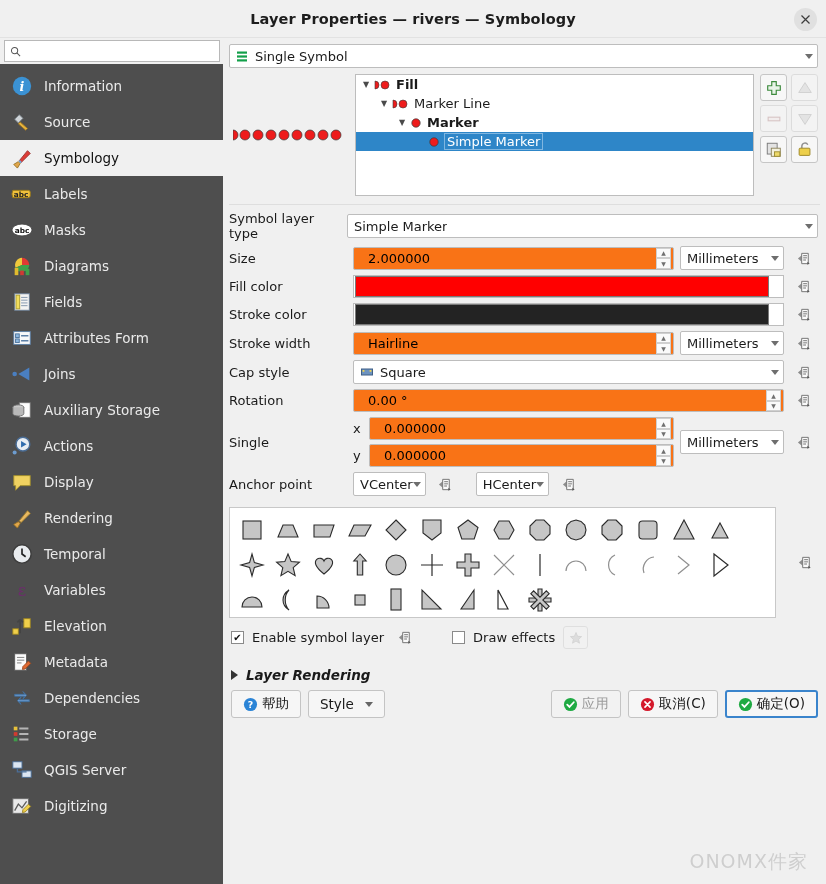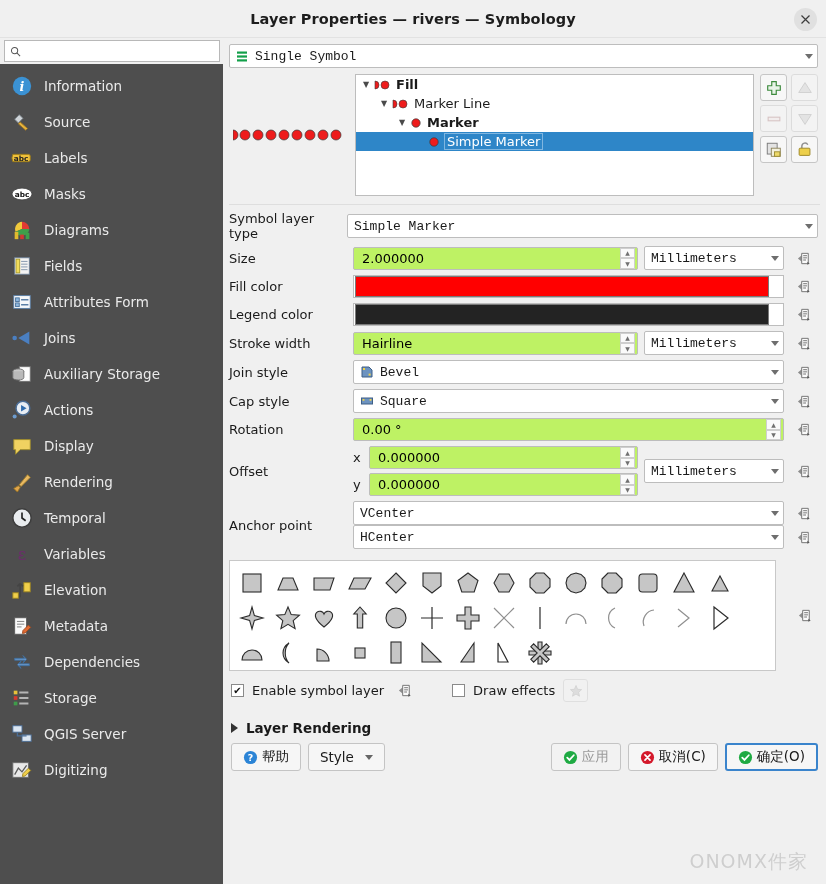--- a/index.html
+++ b/index.html
@@ -59,21 +59,21 @@
   .renderer-row { padding: 6px 8px 4px 6px; }
   .combo {
     height: 24px; background: #fff; border: 1px solid #bdbdbd; border-radius: 2px;
     display: flex; align-items: center; padding: 0 4px 0 6px; font-size: 13px; position: relative;
     cursor: pointer;
   }
   .combo .caret {
     margin-left: auto; width: 0; height: 0; flex: none;
     border-left: 4px solid transparent; border-right: 4px solid transparent; border-top: 5px solid #6e6e6e;
   }
-  .combo .ctext { overflow: hidden; white-space: nowrap; font-family: Liberation Mono, monospace; }
+  .combo .ctext { overflow: hidden; white-space: nowrap; }
   .combo .cicon { margin-right: 6px; display: flex; align-items: center; }
 
   
   .tree-area { display: flex; padding: 2px 8px 0 6px; gap: 6px; }
   .symbol-preview { width: 120px; display: flex; align-items: center; justify-content: center; }
   .tree-box { flex: 1; height: 122px; background: #fff; border: 1px solid #bdbdbd; overflow: hidden; }
   .tree-row { display: flex; align-items: center; height: 19px; font-size: 13px; white-space: nowrap; }
   .tree-row.sel { background: #2e86c8; color: #fff; }
   .tw-arrow { width: 12px; display: inline-block; text-align: center; font-size: 8px; color: #4a4a4a; flex: none;}
   .tree-tools { width: 58px; display: flex; flex-wrap: wrap; gap: 4px; align-content: flex-start; }
@@ -84,48 +84,48 @@
   .tbtn.disabled { opacity: .45; }
 
   .hr { height: 1px; background: #dedede; margin: 8px 6px 0 6px; }
 
   
   .form { padding: 6px 8px 0 6px; }
   .frow { display: flex; align-items: center; gap: 6px; margin-bottom: 5px; }
   .flabel { width: 118px; flex: none; font-size: 13px; color: #1a1a1a; }
   .flabel.tight { width: 112px; }
   .field {
-    flex: 1; height: 23px; background: #bef264; border: 1px solid #bdbdbd; border-radius: 2px;
-    display: flex; align-items: center; padding: 0 2px 0 6px; font-size: 13px; min-width: 0;
+    flex: 1; height: 23px; background: #f97316; border: 1px solid #bdbdbd; border-radius: 2px;
+    display: flex; align-items: center; padding: 0 2px 0 12px; font-size: 13px; min-width: 0;
   }
   .field input {
     border: 0; outline: 0; flex: 1; font-size: 13px; min-width: 0; background: transparent;
     font-family: "DejaVu Sans", "Liberation Sans", sans-serif;
   }
   .spin { width: 15px; height: 21px; flex: none; display: flex; flex-direction: column; }
   .spin i {
     flex: 1; border: 1px solid #cfcfcf; background: #fafafa; display: flex;
     align-items: center; justify-content: center; font-style: normal; font-size: 6px; color: #707070;
   }
-  .unit-combo { width: 140px; flex: none; }
+  .unit-combo { width: 104px; flex: none; }
   .dd-btn { width: 28px; flex: none; display: flex; align-items: center; justify-content: center; cursor: pointer; }
   .color-swatch { flex: 1; height: 21px; border: 1px solid #7a7a7a; min-width: 0; }
   .color-arrow {
     width: 14px; height: 23px; flex: none; background: #fff; border: 1px solid #bdbdbd;
     border-left: 0; display: flex; align-items: center; justify-content: center; cursor: pointer;
   }
   .color-wrap { flex: 1; display: flex; align-items: center; min-width: 0; }
   .color-field {
     flex: 1; height: 23px; background: #fff; border: 1px solid #bdbdbd; border-right: 0;
     display: flex; align-items: center; padding: 0 1px; min-width: 0;
   }
   .offset-stack { flex: 1; display: flex; flex-direction: column; gap: 4px; min-width: 0; }
   .offset-line { display: flex; align-items: center; gap: 6px; }
   .offset-line .xy { width: 10px; flex: none; font-size: 13px; }
-  .anchor-stack { flex: 1; display: flex; flex-direction: column; gap: 0; min-width: 0; }
+  .anchor-stack { flex: 1; display: flex; flex-direction: row; gap: 16px; min-width: 0; }
 
   
   .shape-box {
     margin: 6px 8px 0 6px; height: 111px; background: #fff; border: 1px solid #c8c8c8;
     padding: 6px 4px; display: flex; flex-direction: column; gap: 3px; position: relative;
   }
   .shape-row { display: flex; }
   .shape-cell {
     width: 36px; height: 32px; display: flex; align-items: center; justify-content: center; cursor: pointer;
   }
@@ -136,21 +136,21 @@
   .cbox {
     width: 13px; height: 13px; border: 1px solid #8a8a8a; background: #fff; flex: none;
     display: flex; align-items: center; justify-content: center; font-size: 10px; color: #111; cursor: pointer;
   }
   .eff-btn {
     width: 25px; height: 23px; border: 1px solid #d2d2d2; border-radius: 3px; background: #f2f2f2;
     display: flex; align-items: center; justify-content: center; opacity: .55;
   }
 
   
-  .lr-row { display: flex; align-items: center; gap: 8px; padding: 18px 8px 0 8px; cursor: pointer; }
+  .lr-row { display: flex; align-items: center; gap: 8px; padding: 18px 8px 0 8px; cursor: pointer; font-style: italic; }
   .lr-tri { width: 0; height: 0; border-top: 5px solid transparent; border-bottom: 5px solid transparent; border-left: 7px solid #333; }
   .lr-text { font-weight: bold; font-size: 13.5px; }
 
   
   .btnbar { display: flex; align-items: center; padding: 7px 8px 0 8px; gap: 7px; }
   .btn {
     height: 28px; border: 1px solid #c4c4c4; border-radius: 3px; background: #f6f6f6;
     display: flex; align-items: center; justify-content: center; gap: 4px; padding: 0 11px;
     font-size: 13.5px; cursor: pointer; white-space: nowrap;
   }
@@ -201,20 +201,30 @@
             <span>Information</span>
           </div>
           <div class="nav-item">
             <span class="nav-ico">
               <svg width="22" height="22" viewBox="0 0 24 24">
                 <path d="M4 9 L9 4 l4 4 -5 5 z" fill="#cfd4d8" stroke="#7d858c"></path>
                 <path d="M10 12 l8 7 -2 2 -8-7 z" fill="#e8b43c" stroke="#9a7323"></path>
               </svg>
             </span>
             <span>Source</span>
+          </div>
+          <div class="nav-item active">
+            <span class="nav-ico">
+              <svg width="22" height="22" viewBox="0 0 24 24">
+                <path d="M3 19 l5-3 2 2 -3 5 z" fill="#e0a64c" stroke="#9a7323"></path>
+                <path d="M9 15 l9-11 3 3 -10 10 z" fill="#dd3b36" stroke="#993330"></path>
+                <path d="M9 15 l2 2" stroke="#6fa8dc" stroke-width="2"></path>
+              </svg>
+            </span>
+            <span>Symbology</span>
           </div>
           <div class="nav-item">
             <span class="nav-ico">
               <svg width="22" height="22" viewBox="0 0 24 24">
                 <path d="M2 8 h17 a2 2 0 0 1 2 2 v4 a2 2 0 0 1 -2 2 H2 l-1-4 z" fill="#efc13b" stroke="#9a7a18"></path>
                 <text x="11" y="15" font-size="8" fill="#222" text-anchor="middle" font-family="DejaVu Sans, sans-serif" font-weight="bold">abc</text>
               </svg>
             </span>
             <span>Labels</span>
           </div>
@@ -543,21 +553,21 @@
             <svg class="ic" viewBox="0 0 16 16">
               <path d="M1 8 L5 4.5 L5 11.5 Z" fill="#8d8d8d"></path>
               <path d="M5 2.5 h7 v11 h-7 z" fill="#fafafa" stroke="#6f6f6f" stroke-width="1"></path>
               <path d="M6.6 5 h4 M6.6 7.3 h4 M6.6 9.6 h3" stroke="#6f6f6f" stroke-width="1"></path>
               <path d="M11 11.5 l2.5 1.8 -2.5 1.4 z" fill="#5a5a5a"></path>
             </svg>
           </div>
         </div>
 
         <div class="frow">
-          <div class="flabel">Legend color</div>
+          <div class="flabel">Stroke color</div>
           <div class="color-wrap">
             <div class="color-field">
               <div class="color-swatch" id="stroke-swatch" style="background: rgb(35, 35, 35);"></div>
             </div>
             <div class="color-arrow">
               <span class="caret"></span>
             </div>
           </div>
           <div class="dd-btn">
             <svg class="ic" viewBox="0 0 16 16">
@@ -586,42 +596,20 @@
           <div class="dd-btn">
             <svg class="ic" viewBox="0 0 16 16">
               <path d="M1 8 L5 4.5 L5 11.5 Z" fill="#8d8d8d"></path>
               <path d="M5 2.5 h7 v11 h-7 z" fill="#fafafa" stroke="#6f6f6f" stroke-width="1"></path>
               <path d="M6.6 5 h4 M6.6 7.3 h4 M6.6 9.6 h3" stroke="#6f6f6f" stroke-width="1"></path>
               <path d="M11 11.5 l2.5 1.8 -2.5 1.4 z" fill="#5a5a5a"></path>
             </svg>
           </div>
         </div>
 
-        <div class="frow">
-          <div class="flabel">Join style</div>
-          <div class="combo" style="flex:1">
-            <span class="cicon">
-              <svg width="14" height="14" viewBox="0 0 14 14">
-                <path d="M2 2 h7 l3 3 v7 h-10 z" fill="#6d93c0" stroke="#3f5f85" stroke-width="1"></path>
-                <rect x="3" y="3" width="2" height="2" fill="#f2d44a"></rect>
-                <rect x="8.6" y="8.6" width="2" height="2" fill="#f2d44a"></rect>
-              </svg>
-            </span>
-            <span class="ctext">Bevel</span>
-            <span class="caret"></span>
-          </div>
-          <div class="dd-btn">
-            <svg class="ic" viewBox="0 0 16 16">
-              <path d="M1 8 L5 4.5 L5 11.5 Z" fill="#8d8d8d"></path>
-              <path d="M5 2.5 h7 v11 h-7 z" fill="#fafafa" stroke="#6f6f6f" stroke-width="1"></path>
-              <path d="M6.6 5 h4 M6.6 7.3 h4 M6.6 9.6 h3" stroke="#6f6f6f" stroke-width="1"></path>
-              <path d="M11 11.5 l2.5 1.8 -2.5 1.4 z" fill="#5a5a5a"></path>
-            </svg>
-          </div>
-        </div>
 
         <div class="frow">
           <div class="flabel">Cap style</div>
           <div class="combo" style="flex:1">
             <span class="cicon">
               <svg width="14" height="14" viewBox="0 0 14 14">
                 <rect x="1.5" y="4" width="11" height="6" fill="#6d93c0" stroke="#3f5f85" stroke-width="1"></rect>
                 <rect x="2.6" y="5" width="1.8" height="1.8" fill="#f2d44a"></rect>
                 <rect x="9.6" y="5" width="1.8" height="1.8" fill="#f2d44a"></rect>
               </svg>
@@ -652,21 +640,21 @@
             <svg class="ic" viewBox="0 0 16 16">
               <path d="M1 8 L5 4.5 L5 11.5 Z" fill="#8d8d8d"></path>
               <path d="M5 2.5 h7 v11 h-7 z" fill="#fafafa" stroke="#6f6f6f" stroke-width="1"></path>
               <path d="M6.6 5 h4 M6.6 7.3 h4 M6.6 9.6 h3" stroke="#6f6f6f" stroke-width="1"></path>
               <path d="M11 11.5 l2.5 1.8 -2.5 1.4 z" fill="#5a5a5a"></path>
             </svg>
           </div>
         </div>
 
         <div class="frow" style="align-items:center">
-          <div class="flabel">Offset</div>
+          <div class="flabel">Single</div>
           <div class="offset-stack">
             <div class="offset-line">
               <span class="xy">x</span>
               <div class="field" style="flex:1">
                 <input value="0.000000" style="">
                 <span class="spin">
                     <i>▲</i>
                     <i>▼</i>
                   </span>
               </div>

